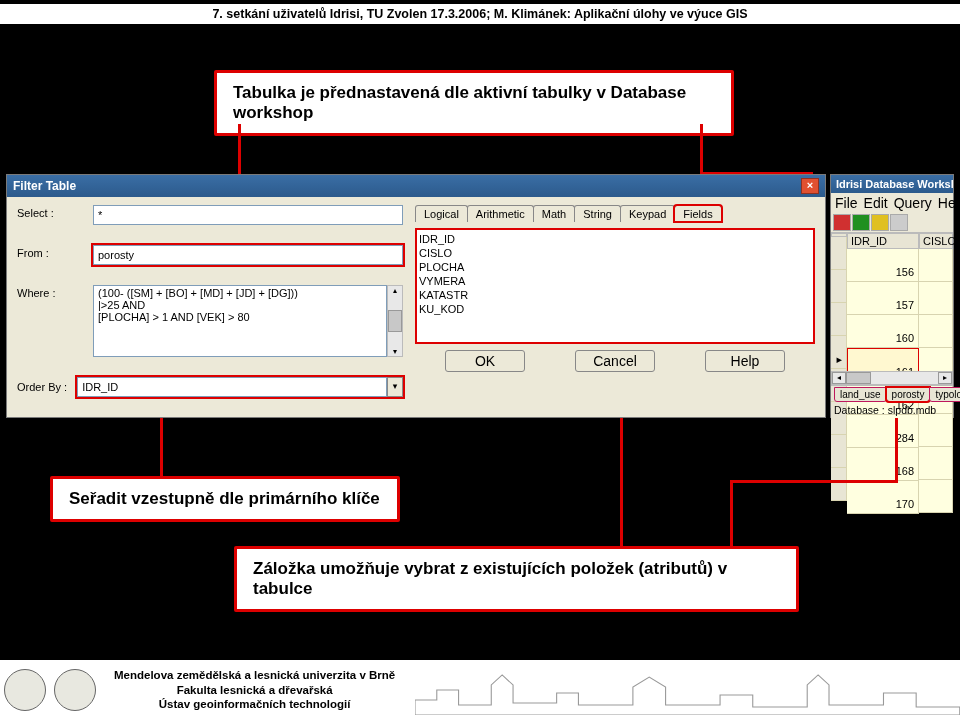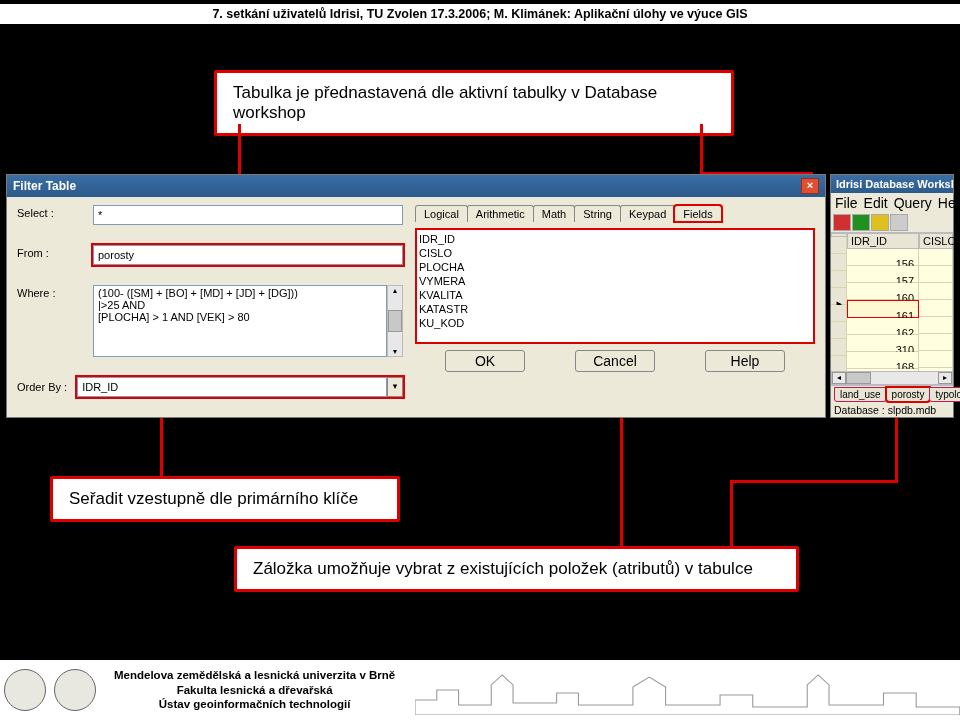--- a/index.html
+++ b/index.html
@@ -30,20 +30,21 @@
     padding: 3px 0;
   }
   .callout {
     position: absolute;
     background: #fff;
     border: 3px solid #d00;
     padding: 10px 16px;
     font-size: 17px;
     color: #000;
     border-radius: 2px;
+    font-weight: bold;
   }
   .callout.large { font-size: 17px; }
   .connector {
     position: absolute;
     background: #d00;
   }
   .app-group {
     position: absolute;
     top: 174px;
     left: 6px;
@@ -232,21 +233,21 @@
     background: #e8e5d4;
     border: 1px solid #bbb;
     padding: 1px 3px;
     text-align: left;
     height: 16px;
   }
   .ws-cell {
     background: #ffffe0;
     border-bottom: 1px solid #d8d4b0;
     border-right: 1px solid #d8d4b0;
-    padding: 8px 4px;
+    padding: 16px 4px;
     text-align: right;
     height: 16px;
     line-height: 15px;
   }
   .ws-cell.sel { border: 1px solid #d00; background: #fff8d0; }
   .ws-footer {
     border-top: 1px solid #bbb;
     padding: 1px 3px;
     font-size: 10.5px;
     display: flex;
@@ -342,21 +343,20 @@
           <div class="tab">String</div>
           <div class="tab">Keypad</div>
           <div class="tab highlight">Fields</div>
         </div>
         <div style="display:flex;">
           <div class="listbox highlight" style="flex:1;">
             <div>IDR_ID</div>
             <div>CISLO</div>
             <div>PLOCHA</div>
             <div>VYMERA</div>
-            <div>KVALITA</div>
             <div>KATASTR</div>
             <div>KU_KOD</div>
           </div>
         </div>
         <div class="btn-row">
           <button class="btn">OK</button>
           <button class="btn">Cancel</button>
           <button class="btn">Help</button>
         </div>
       </div>
@@ -412,21 +412,21 @@
         <div class="ws-cell" style="background:#e8e5d4;"></div>
         <div class="ws-cell" style="background:#e8e5d4;"></div>
       </div>
       <div class="ws-col" style="flex:1;">
         <div class="ws-hdr">IDR_ID</div>
         <div class="ws-cell">156</div>
         <div class="ws-cell">157</div>
         <div class="ws-cell">160</div>
         <div class="ws-cell sel">161</div>
         <div class="ws-cell">162</div>
-        <div class="ws-cell">310</div>
+        <div class="ws-cell">284</div>
         <div class="ws-cell">168</div>
         <div class="ws-cell">170</div>
       </div>
       <div class="ws-col" style="width:34px;">
         <div class="ws-hdr">CISLO</div>
         <div class="ws-cell"></div>
             <div class="ws-cell"></div>
             <div class="ws-cell"></div>
             <div class="ws-cell"></div>
         <div class="ws-cell"></div>

